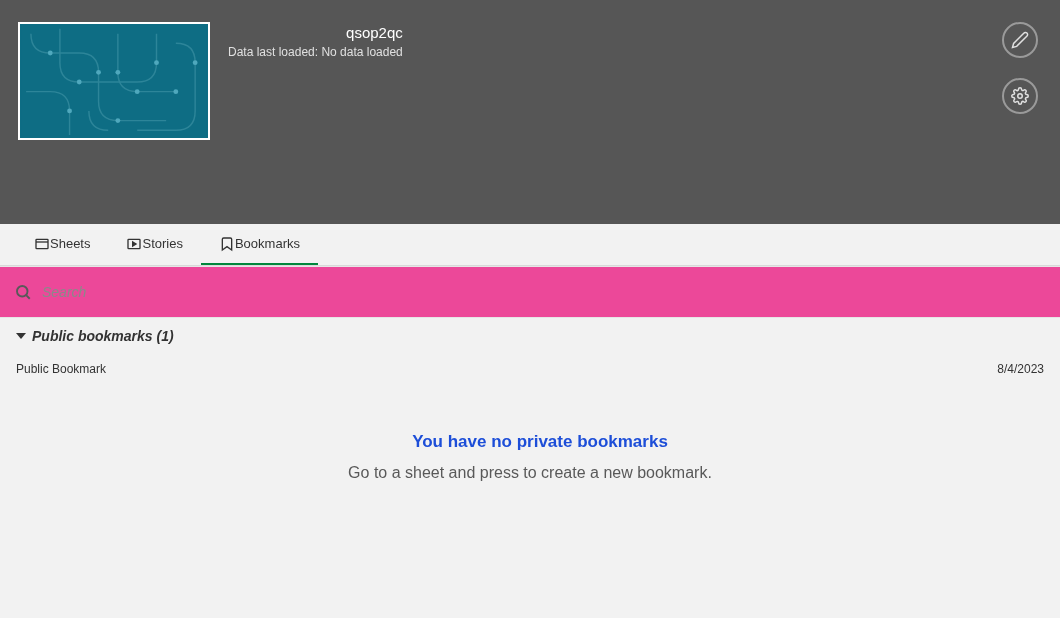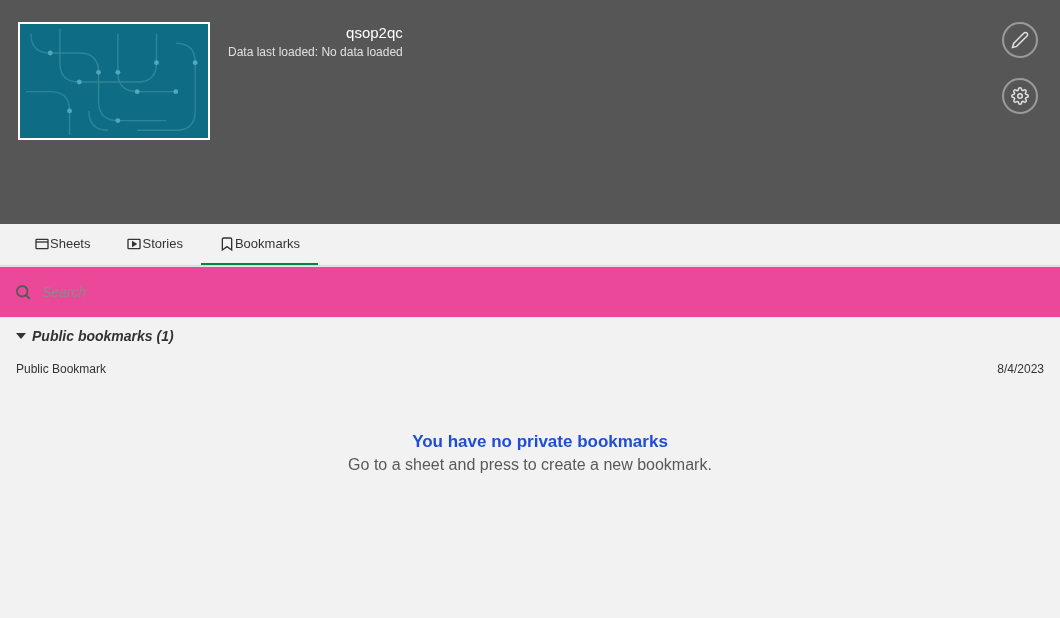--- a/index.html
+++ b/index.html
@@ -157,21 +157,21 @@
     }
     .empty-title {
       font-size: 17px;
       font-weight: bold;
       color: #1d4ed8;
       margin-left: 20px;
     }
     .empty-subtitle {
       font-size: 16px;
       color: #595959;
-      margin-top: 4px;
+      margin-top: 12px;
     }
   </style>
 </head>
 <body>
 
 <div class="header">
   <div class="thumbnail">
     <svg viewBox="0 0 192 118">
       <rect width="192" height="118" fill="#0e6d84"></rect>
       <g stroke="#2d8599" stroke-width="1.5" fill="none">

